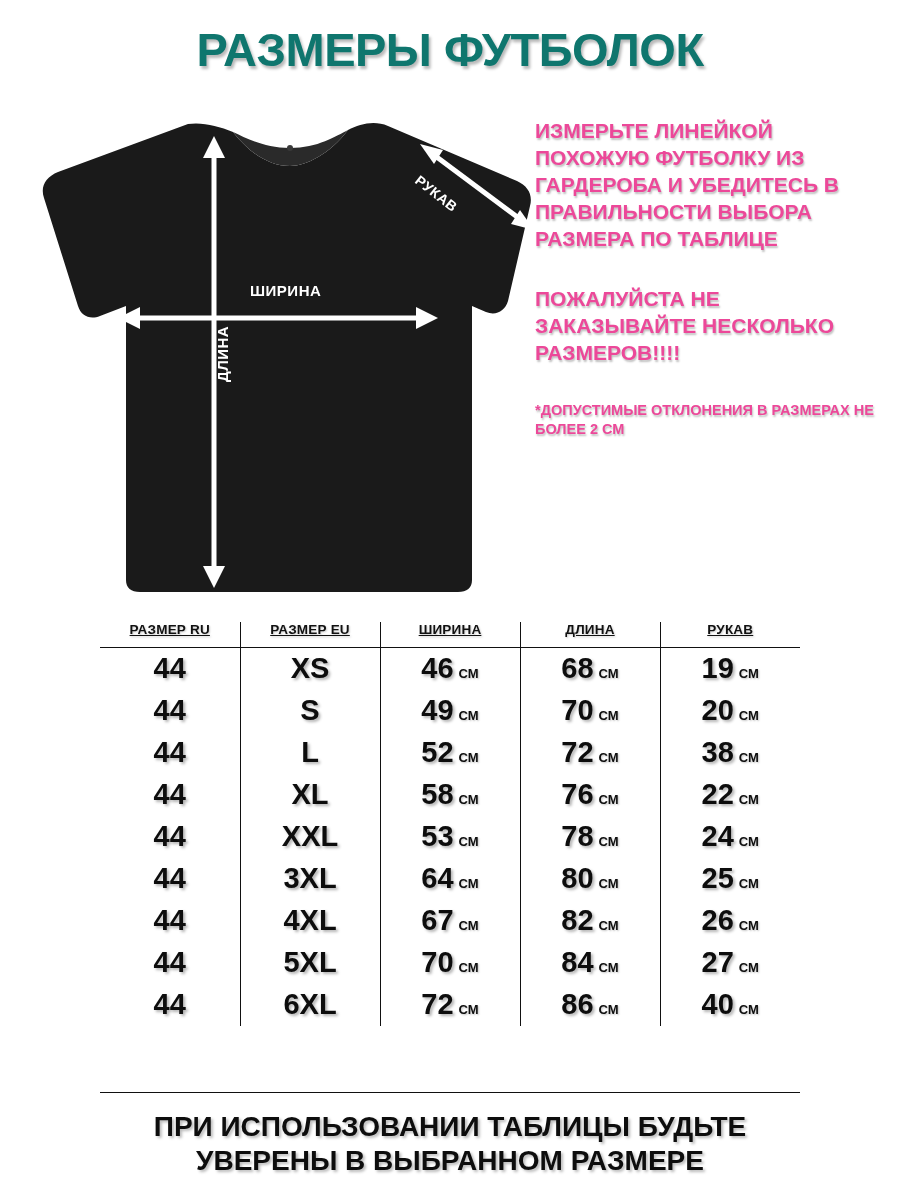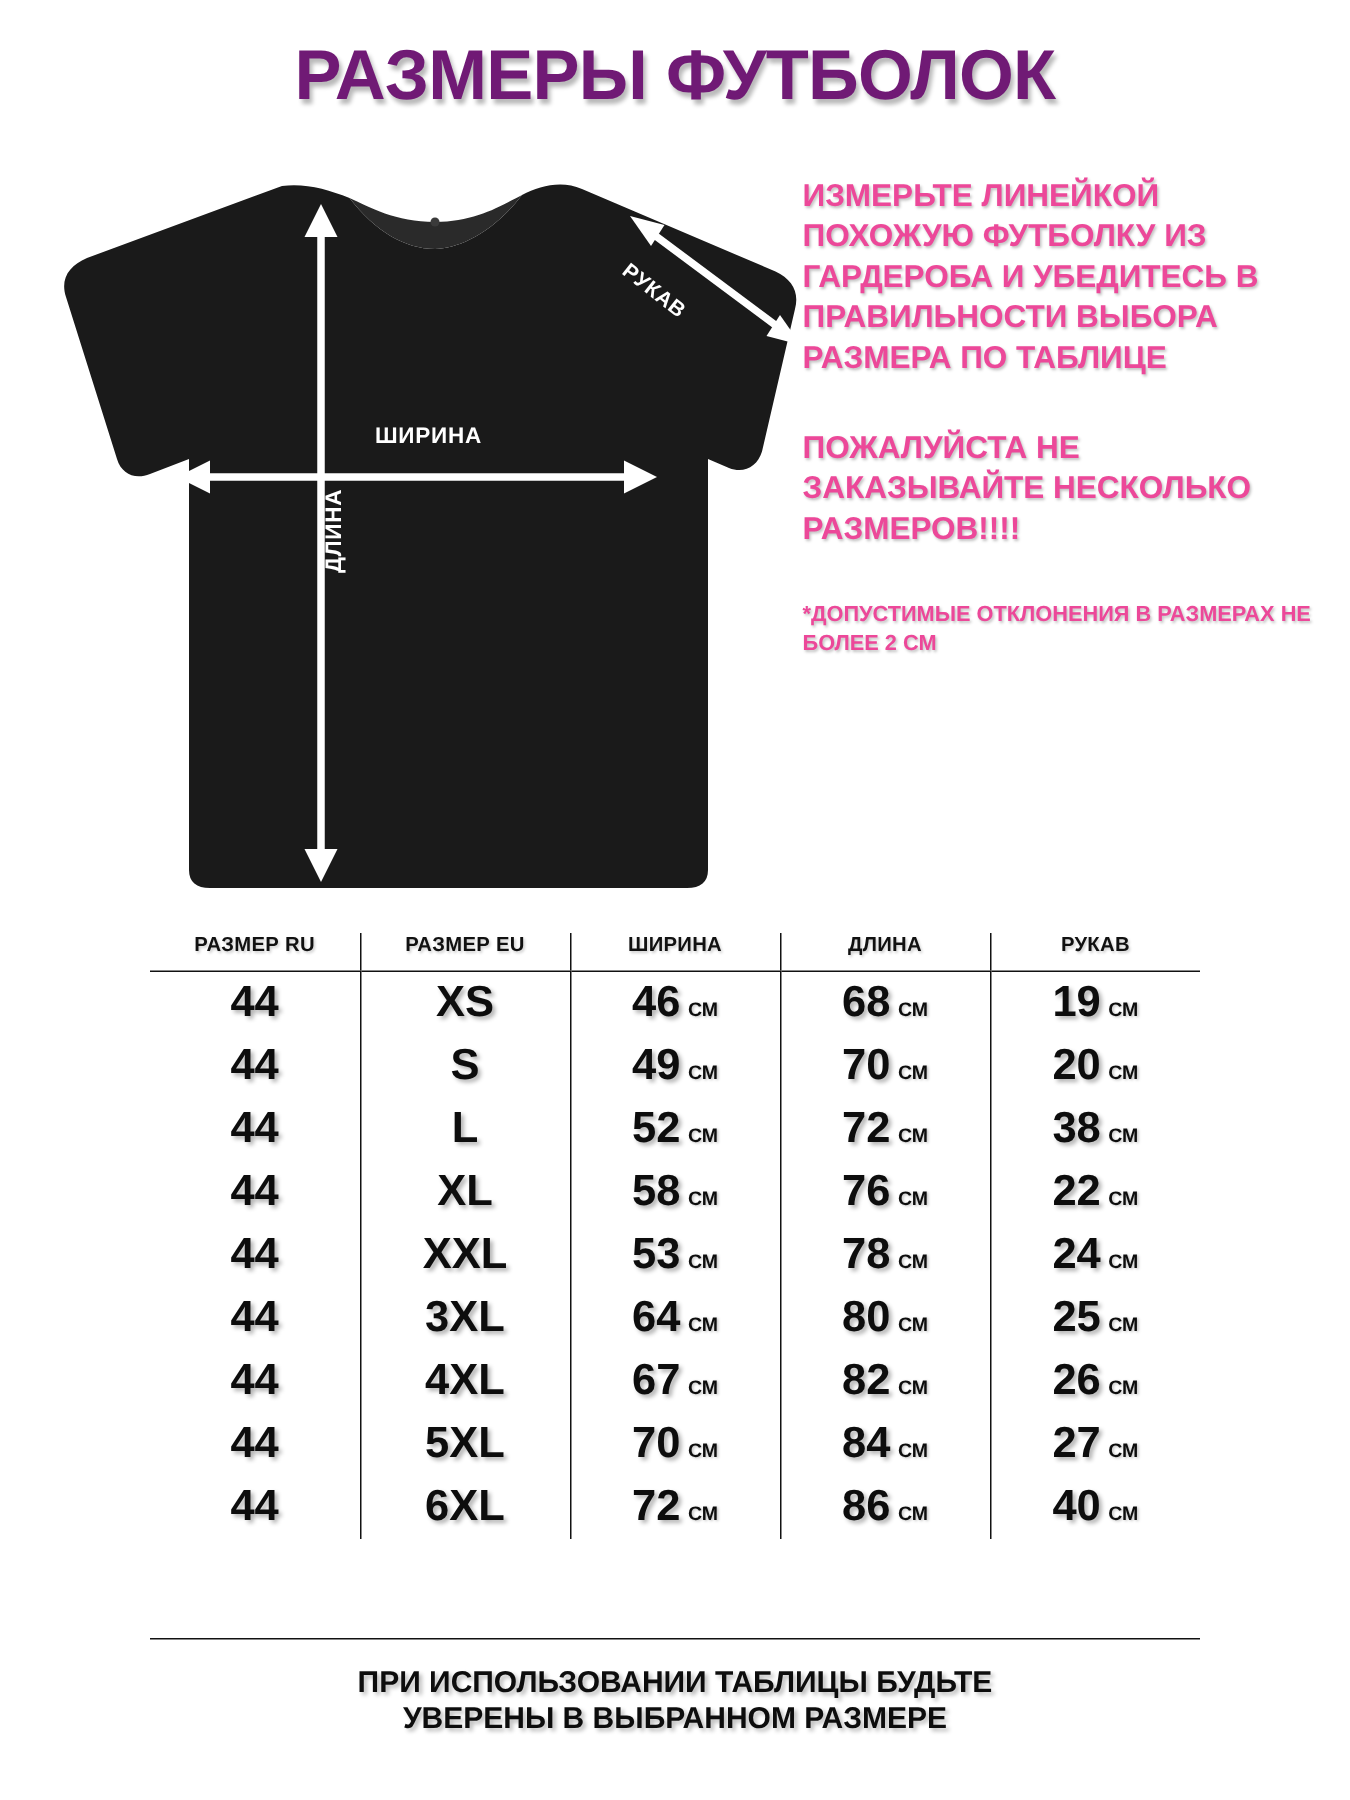--- a/index.html
+++ b/index.html
@@ -21,21 +21,21 @@
   
   .title {
     position: absolute;
     top: 22px;
     left: 0;
     width: 900px;
     text-align: center;
     font-size: 47px;
     font-weight: bold;
     letter-spacing: -0.5px;
-    color: #701a75;
+    color: #0f766e;
     text-shadow: 2px 3px 3px rgba(0,0,0,0.28);
   }
 
   
   .illustration {
     position: absolute;
     top: 110px;
     left: 18px;
     width: 520px;
     height: 500px;
@@ -93,20 +93,21 @@
   }
   table.sizes th {
     font-size: 13.5px;
     font-weight: bold;
     padding-bottom: 10px;
     text-align: center;
     color: #111111;
     letter-spacing: 0.2px;
     border-bottom: 1.5px solid #111;
     text-shadow: 1px 1px 2px rgba(0,0,0,0.2);
+    text-decoration: underline;
   }
   table.sizes td {
     text-align: center;
     padding: 4px 0 5px 0;
     font-size: 29px;
     font-weight: bold;
     color: #0d0d0d;
     text-shadow: 2px 2px 3px rgba(0,0,0,0.3);
     border-left: 1.5px solid #111;
   }
@@ -129,21 +130,21 @@
     border-top: 1.5px solid #111;
   }
 
   
   .footer {
     position: absolute;
     top: 1110px;
     left: 0;
     width: 900px;
     text-align: center;
-    font-size: 20px;
+    font-size: 28px;
     font-weight: bold;
     line-height: 1.22;
     color: #0d0d0d;
     text-shadow: 2px 2px 3px rgba(0,0,0,0.28);
   }
 </style>
 </head>
 <body>
 
 <div class="page">

